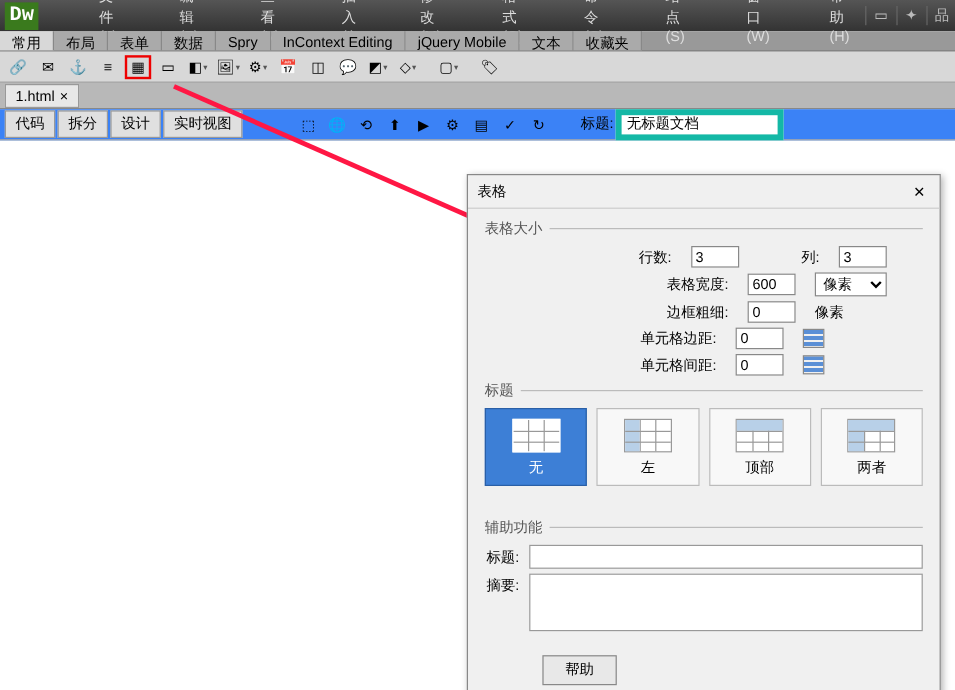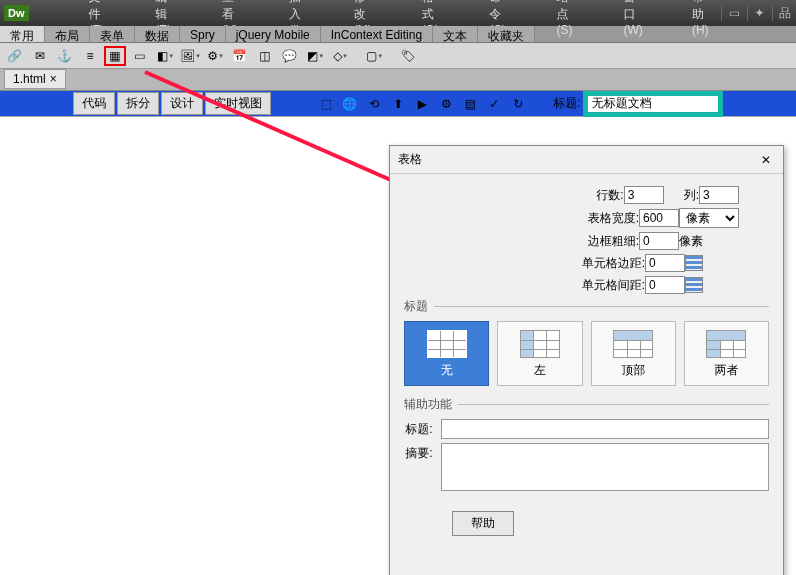--- a/index.html
+++ b/index.html
@@ -1,47 +1,47 @@
 <!DOCTYPE html>
 <html><head>
 <meta charset="utf-8">
 <style>
   * { box-sizing: border-box; font-family: "Microsoft YaHei", sans-serif; }
   body { margin: 0; width: 796px; height: 575px; background: #fff; overflow: hidden; position: relative; }
   .menubar { height: 26px; background: linear-gradient(#555,#333); display: flex; align-items: center; color: #ddd; font-size: 12px; padding-left: 4px; }
-  .dw-logo { background: #3a7a1d; color: #fff; font-weight: bold; padding: 2px 4px; margin-right: 20px; font-size: 11px; }
+  .dw-logo { background: #3a7a1d; color: #fff; font-weight: bold; padding: 2px 4px; margin-right: 10px; font-size: 17px; font-family: Liberation Mono, monospace; }
   .menu-item { padding: 0 8px; cursor: default; margin-left: 32px; }
   .menu-sep { width: 1px; height: 16px; background: #666; margin: 0 2px; }
   .menu-icon { width: 16px; height: 16px; margin: 0 5px; display: inline-flex; align-items: center; justify-content: center; color: #bbb; }
   .tabbar { height: 17px; background: #999; border-bottom: 1px solid #777; display: flex; font-size: 12px; }
   .tabbtn { padding: 2px 10px; border-right: 1px solid #888; background: #aaa; cursor: default; }
   .tabbtn.active { background: #d8d8d8; }
   .toolbar { height: 26px; background: #d8d8d8; border-bottom: 1px solid #999; display: flex; align-items: center; padding: 0 4px; gap: 3px; }
   .tbicon { width: 22px; height: 20px; border: 1px solid transparent; display: flex; align-items: center; justify-content: center; font-size: 12px; cursor: default; }
   .tbicon.sep { width: 6px; border: none; }
   .tbicon.dropdown::after { content: "▾"; font-size: 7px; margin-left: 1px; color: #555; }
   .highlight-box { border: 2px solid #e00; }
-  .filetab-row { height: 22px; background: #b8b8b8; border-bottom: 1px solid #888; display: flex; align-items: flex-start; font-size: 12px; }
+  .filetab-row { height: 22px; background: #b8b8b8; border-bottom: 1px solid #888; display: flex; align-items: center; font-size: 12px; }
   .filetab { background: #e8e8e8; padding: 2px 8px; display: flex; align-items: center; gap: 4px; border: 1px solid #999; margin-left: 4px; }
-  .viewbar { height: 26px; background: #1d4ed8; border-bottom: 1px solid #aaa; display: flex; align-items: center; padding: 0 16px; gap: 2px; font-size: 12px; justify-content: center; }
+  .viewbar { height: 26px; background: #3b82f6; border-bottom: 1px solid #aaa; display: flex; align-items: center; padding: 0 4px; gap: 2px; font-size: 12px; }
   .viewbtn { border: 1px solid #999; padding: 2px 8px; background: #e0e0e0; cursor: default; }
   .viewicon { width: 22px; height: 20px; display: flex; align-items: center; justify-content: center; }
   .title-input { border: 5px solid #14b8a6; padding: 1px 4px; width: 140px; font-size: 12px; }
   .canvas { position: absolute; top: 121px; left: 0; right: 0; bottom: 0; background: #fff; }
 
   .arrow-svg { position: absolute; top: 48px; left: 0; pointer-events: none; }
 
   .dialog { position: absolute; left: 389px; top: 145px; width: 395px; height: 524px; background: #f0f0f0; border: 1px solid #888; box-shadow: 2px 2px 6px rgba(0,0,0,0.3); font-size: 12px; }
   .dlg-title { height: 28px; display: flex; align-items: center; justify-content: space-between; padding: 0 8px; border-bottom: 1px solid #ccc; }
   .dlg-close { width: 18px; height: 18px; display: flex; align-items: center; justify-content: center; cursor: default; }
   .dlg-body { padding: 8px 14px; }
   .fieldset-row { display: flex; align-items: center; margin-bottom: 6px; }
   .fieldset-label { color: #555; margin-right: 6px; }
   .fieldset-line { flex: 1; height: 1px; background: #bbb; }
-  .form-row { display: flex; align-items: center; justify-content: flex-end; margin: 4px 0; gap: 0; padding-right: 30px; }
+  .form-row { display: flex; align-items: center; justify-content: flex-end; margin: 4px 0; gap: 16px; padding-right: 30px; }
   .form-row label { text-align: right; }
   .num-input { width: 40px; border: 1px solid #888; padding: 1px 3px; font-size: 12px; text-align: left; }
   .unit-select { width: 60px; border: 1px solid #888; padding: 1px 2px; font-size: 12px; background: #fff; }
   .grid-icon { width: 18px; height: 16px; border: 1px solid #888; background: repeating-linear-gradient(#5a8fd6 0 3px, transparent 3px 5px); }
   .header-options { display: flex; gap: 8px; margin-top: 6px; }
   .hopt { flex: 1; border: 1px solid #bbb; padding: 8px 4px 6px; text-align: center; cursor: default; background: #f8f8f8; }
   .hopt.selected { background: #3d7fd6; color: #fff; border-color: #2a5fa6; }
   .hopt-grid { width: 40px; height: 28px; margin: 0 auto 4px; background: #fff; border: 1px solid #999; position: relative; }
   .hopt.selected .hopt-grid { border-color: #fff; }
   .hopt-grid::before, .hopt-grid::after { content: ""; position: absolute; background: #999; }
@@ -78,22 +78,22 @@
   <span class="menu-sep"></span>
   <span class="menu-icon">品</span>
 </div>
 
 <div class="tabbar">
   <div class="tabbtn active">常用</div>
   <div class="tabbtn">布局</div>
   <div class="tabbtn">表单</div>
   <div class="tabbtn">数据</div>
   <div class="tabbtn">Spry</div>
+  <div class="tabbtn">InContext Editing</div>
   <div class="tabbtn">jQuery Mobile</div>
-  <div class="tabbtn">InContext Editing</div>
   <div class="tabbtn">文本</div>
   <div class="tabbtn">收藏夹</div>
 </div>
 
 <div class="toolbar">
   <div class="tbicon">🔗</div>
   <div class="tbicon">✉</div>
   <div class="tbicon">⚓</div>
   <div class="tbicon">≡</div>
   <div class="tbicon highlight-box">▦</div>
@@ -149,20 +149,24 @@
     </defs>
   <line x1="145" y1="24" x2="500" y2="180" stroke="#ff1744" stroke-width="4" marker-end="url(#ah)"></line>
 </svg>
 
 <div class="dialog">
   <div class="dlg-title">
     <span>表格</span>
     <span class="dlg-close">✕</span>
   </div>
   <div class="dlg-body">
+    <div class="fieldset-row">
+        <span class="fieldset-label">表格大小</span>
+        <div class="fieldset-line"></div>
+      </div>
     <div class="form-row">
       <label>行数:</label>
       <input class="num-input" value="3" style="">
       <span style="width:20px"></span>
       <label>列:</label>
       <input class="num-input" value="3" style="">
     </div>
     <div class="form-row">
       <label>表格宽度:</label>
       <input class="num-input" value="600" style="">
@@ -197,21 +201,21 @@
           </div><span>左</span></div>
       <div class="hopt"><div class="hopt-grid">
             <div class="shade" style="left:0;top:0;right:0;height:33%"></div>
           </div><span>顶部</span></div>
       <div class="hopt"><div class="hopt-grid">
             <div class="shade" style="left:0;top:0;bottom:0;width:33%"></div>
             <div class="shade" style="left:0;top:0;right:0;height:33%"></div>
           </div><span>两者</span></div>
     </div>
 
-    <div class="fieldset-row" style="margin-top:10px">
+    <div class="fieldset-row" style="margin-top:26px">
         <span class="fieldset-label">辅助功能</span>
         <div class="fieldset-line"></div>
       </div>
     <div class="acc-row">
       <label>标题:</label>
       <input class="text-input" style="">
     </div>
     <div class="acc-row">
       <label>摘要:</label>
       <textarea class="textarea" style=""></textarea>

